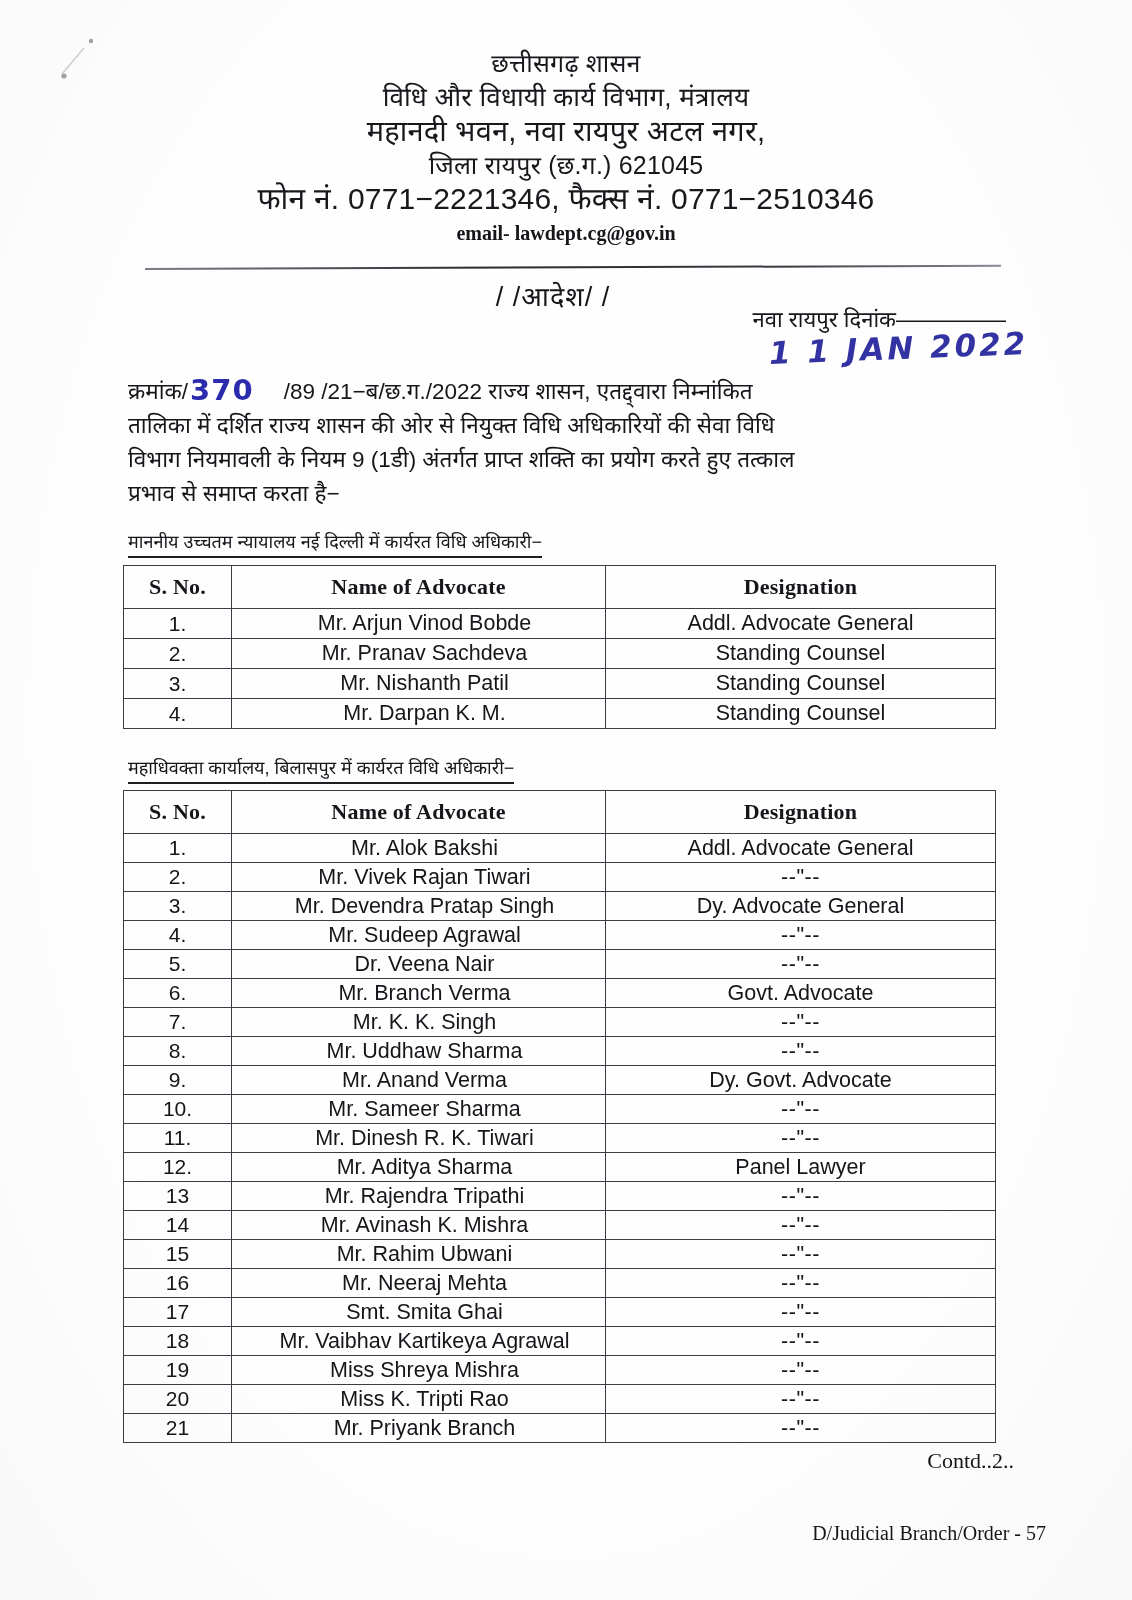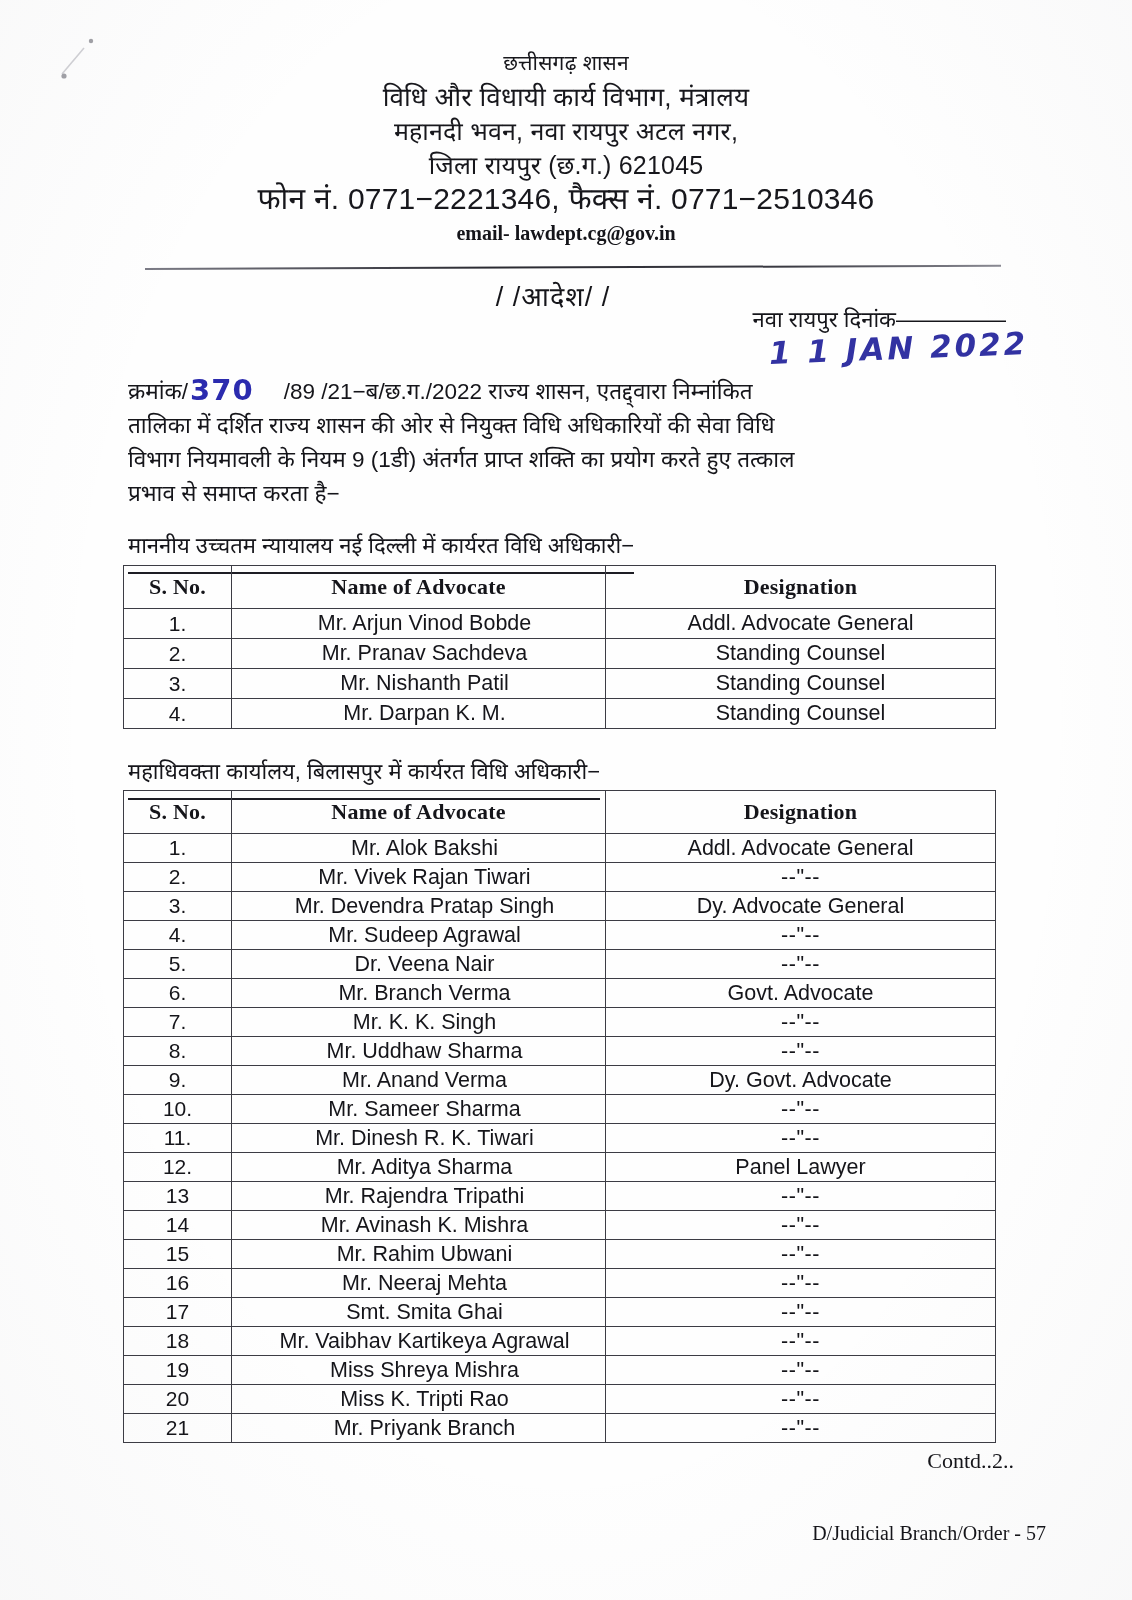--- a/index.html
+++ b/index.html
@@ -45,23 +45,23 @@
     text-align: center;
   }
   .lh-line {
     font-family: "Liberation Sans", sans-serif;
     font-size: 25px;
     line-height: 34px;
     letter-spacing: 0.2px;
     color: #17171c;
     white-space: nowrap;
   }
-  .lh-line.l1 { font-size: 21px; }
+  .lh-line.l1 { font-size: 25px; }
   .lh-line.l2 { font-size: 26px; }
-  .lh-line.l3 { font-size: 25px; }
+  .lh-line.l3 { font-size: 29px; }
   .lh-line.l4 { font-size: 25px; }
   .lh-line.l5 { font-size: 30px; }
   .lh-email {
     font-family: "Liberation Serif", serif;
     font-weight: bold;
     font-size: 20px;
     line-height: 30px;
     margin-top: 2px;
     color: #15151a;
   }
@@ -132,24 +132,24 @@
     font-weight: 600;
     color: #2b2bae;
     letter-spacing: 1px;
     vertical-align: -1px;
     padding: 0 30px 0 2px;
   }
 
   
   .section-heading {
     position: absolute;
-    font-size: 22px;
+    font-size: 18px;
     white-space: nowrap;
     border-bottom: 2px solid #1d1d24;
-    padding-bottom: 13px;
+    padding-bottom: 3px;
   }
   .sec1 { left: 128px; top: 529px; }
   .sec2 { left: 128px; top: 755px; }
 
   
   .doc-table {
     position: absolute;
     left: 123px;
     width: 872px;
     border-collapse: collapse;

